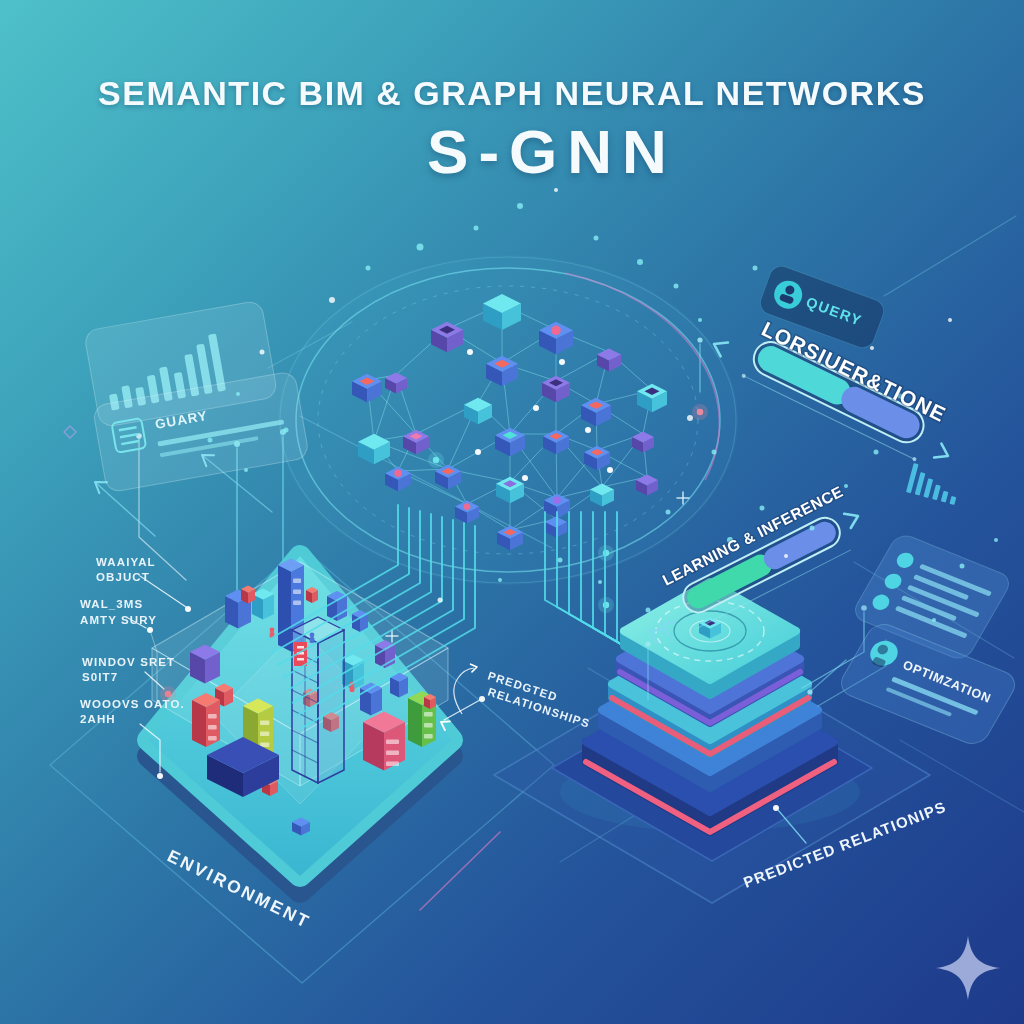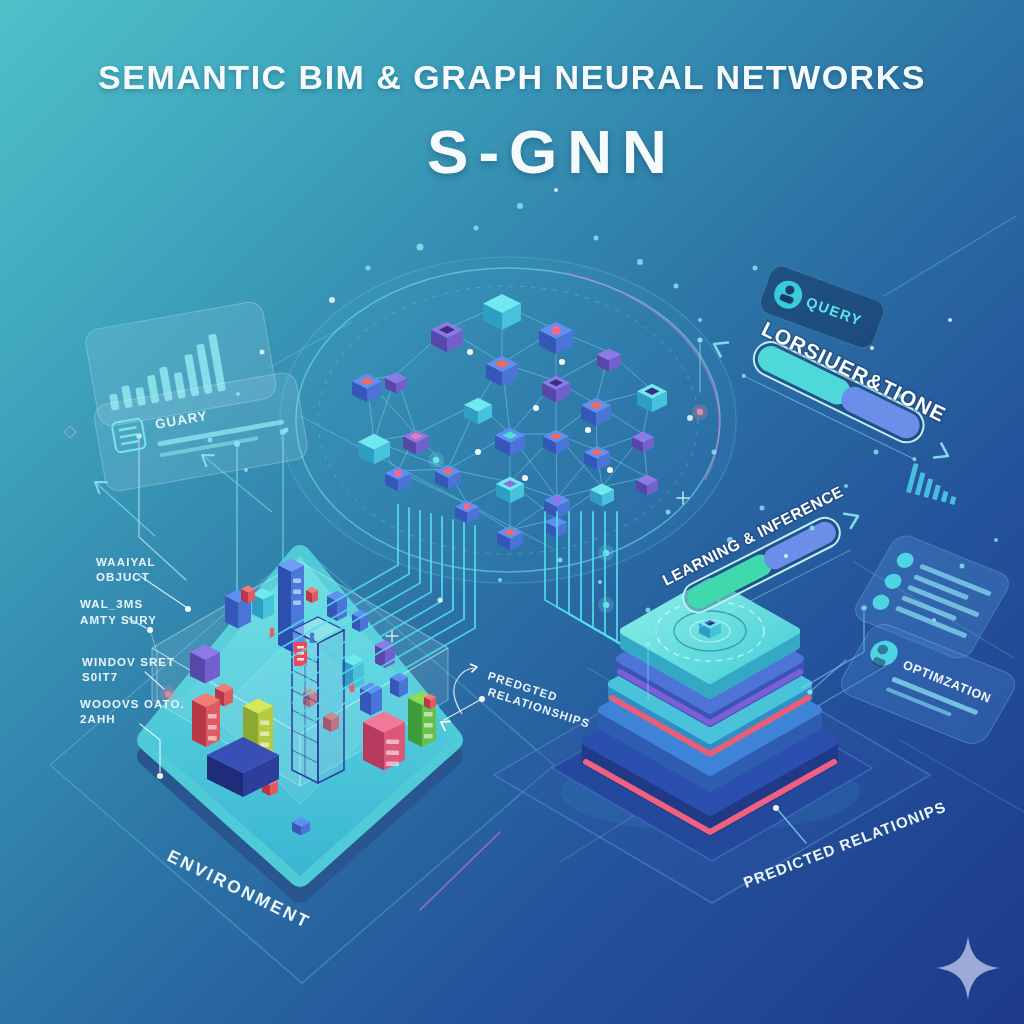--- a/index.html
+++ b/index.html
@@ -4,21 +4,21 @@
 <style>
   html,body{margin:0;padding:0;background:#10214f;}
   #stage{
     position:relative;width:1024px;height:1024px;overflow:hidden;
     font-family:"Liberation Sans",sans-serif;
     background:linear-gradient(135deg,#4ec1c9 0%,#3da2bb 22%,#2d77a7 48%,#24539b 72%,#1e3a8b 100%);
   }
   #art{position:absolute;left:0;top:0;}
   .header{position:absolute;left:0;top:0;width:100%;text-align:center;color:#f5fbfd;}
   .subtitle{
-    position:absolute;top:58px;width:100%;
+    position:absolute;top:74px;width:100%;
     font-size:34px;font-weight:700;letter-spacing:1.5px;
     text-shadow:0 2px 5px rgba(15,50,85,.35);
   }
   .title{
     position:absolute;top:116px;width:100%;
     font-size:62px;font-weight:700;letter-spacing:10px;
     text-shadow:0 3px 7px rgba(15,50,85,.35);
     padding-left:40px;
   }
   text{font-family:"Liberation Sans",sans-serif;}

